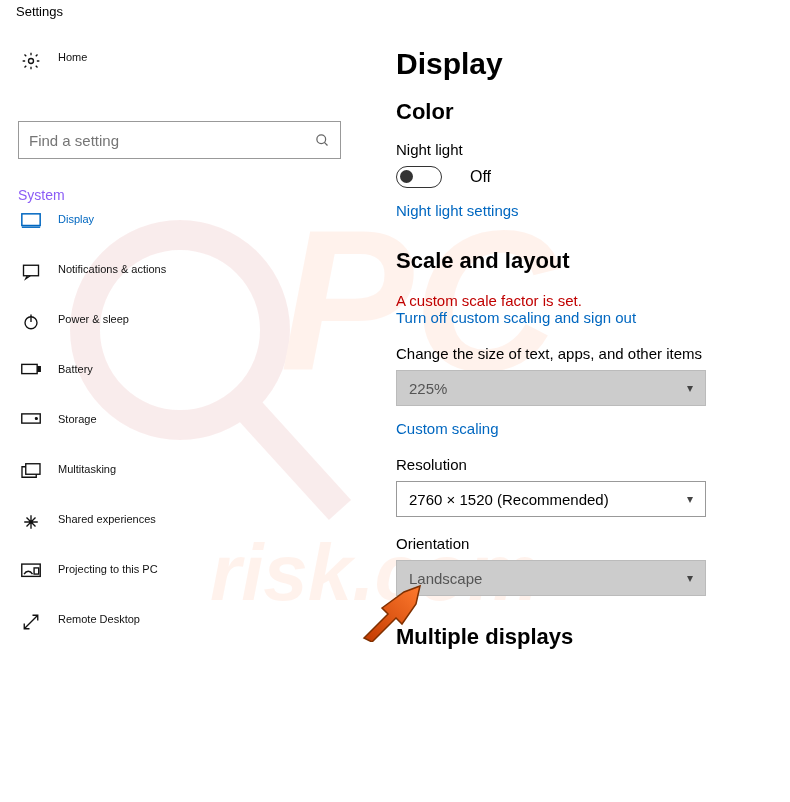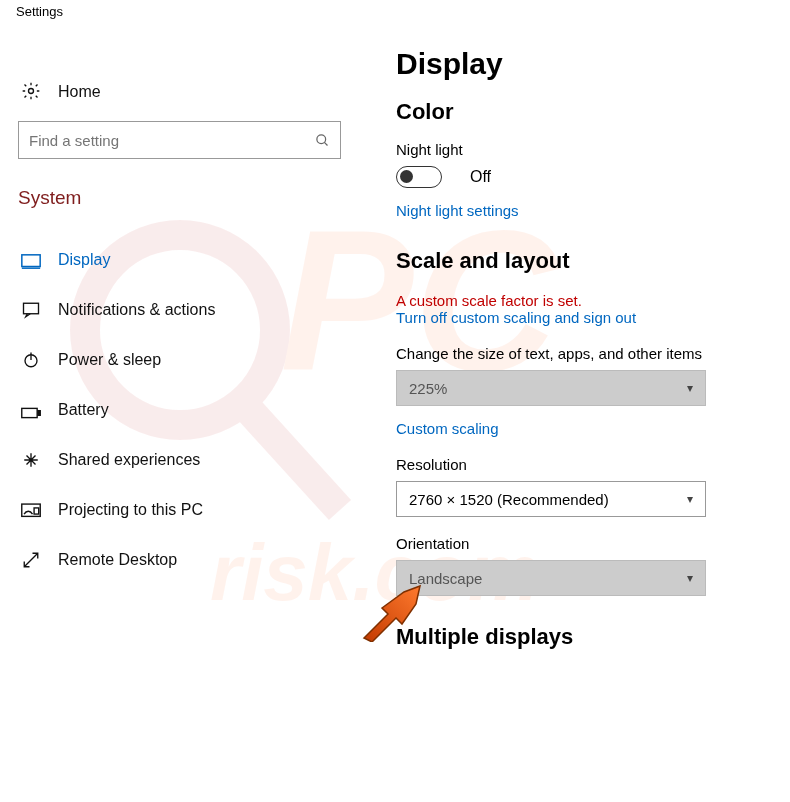--- a/index.html
+++ b/index.html
@@ -21,24 +21,24 @@
     display: flex;
     padding: 0 18px;
   }
   .sidebar {
     width: 370px;
     flex-shrink: 0;
     padding-top: 28px;
   }
   .home-row, .nav-item {
     display: flex;
-    align-items: flex-end;
+    align-items: flex-start;
     height: 50px;
     cursor: pointer;
-    font-size: 16px;
+    font-size: 11px;
   }
   .home-row { margin-bottom: 20px; }
   .icon-cell {
     width: 26px;
     display: flex;
     align-items: center;
     justify-content: center;
     margin-right: 14px;
   }
   .search-box {
@@ -53,22 +53,22 @@
   .search-box input {
     border: none;
     outline: none;
     font-size: 15px;
     flex: 1;
     background: transparent;
     color: #555;
   }
   .search-icon { color: #555; font-size: 14px; }
   .category-label {
-    font-size: 19px;
-    color: #7f1d1d;
+    font-size: 14px;
+    color: #8b5cf6;
     margin-bottom: 10px;
   }
   .nav-item.active .nav-text { color: #0067c0; }
   .nav-item.active .icon-cell { color: #0067c0; }
   .nav-text { color: #111; }
   .main {
     flex: 1;
     padding-top: 24px;
     padding-left: 8px;
   }
@@ -189,22 +189,40 @@
     <div class="nav-item">
       <span class="icon-cell">
         <svg width="20" height="12" viewBox="0 0 26 14" fill="none" stroke="#111" stroke-width="1.8">
             <rect x="1" y="1" width="20" height="12"></rect>
             <rect x="22" y="4" width="3" height="6" fill="#111"></rect>
           </svg>
       </span>
       <span class="nav-text">Battery</span>
     </div>
 
-
-
+    <div class="nav-item">
+      <span class="icon-cell">
+        <svg width="20" height="11" viewBox="0 0 26 14" fill="none" stroke="#111" stroke-width="1.8">
+            <rect x="1" y="1" width="24" height="12"></rect>
+            <circle cx="20" cy="7" r="1.2" fill="#111"></circle>
+          </svg>
+      </span>
+      <span class="nav-text">Storage</span>
+    </div>
+
+
+    <div class="nav-item">
+      <span class="icon-cell">
+        <svg width="20" height="15" viewBox="0 0 26 20" fill="none" stroke="#111" stroke-width="1.8">
+            <rect x="6" y="1" width="19" height="14"></rect>
+            <path d="M6 5H1v14h19v-4"></path>
+          </svg>
+      </span>
+      <span class="nav-text">Multitasking</span>
+    </div>
 
     <div class="nav-item">
       <span class="icon-cell">
         <svg width="18" height="18" viewBox="0 0 24 24" fill="none" stroke="#111" stroke-width="1.8">
             <path d="M6 6l12 12M6 18L18 6M12 3v18M3 12h18"></path>
           </svg>
       </span>
       <span class="nav-text">Shared experiences</span>
     </div>
 

